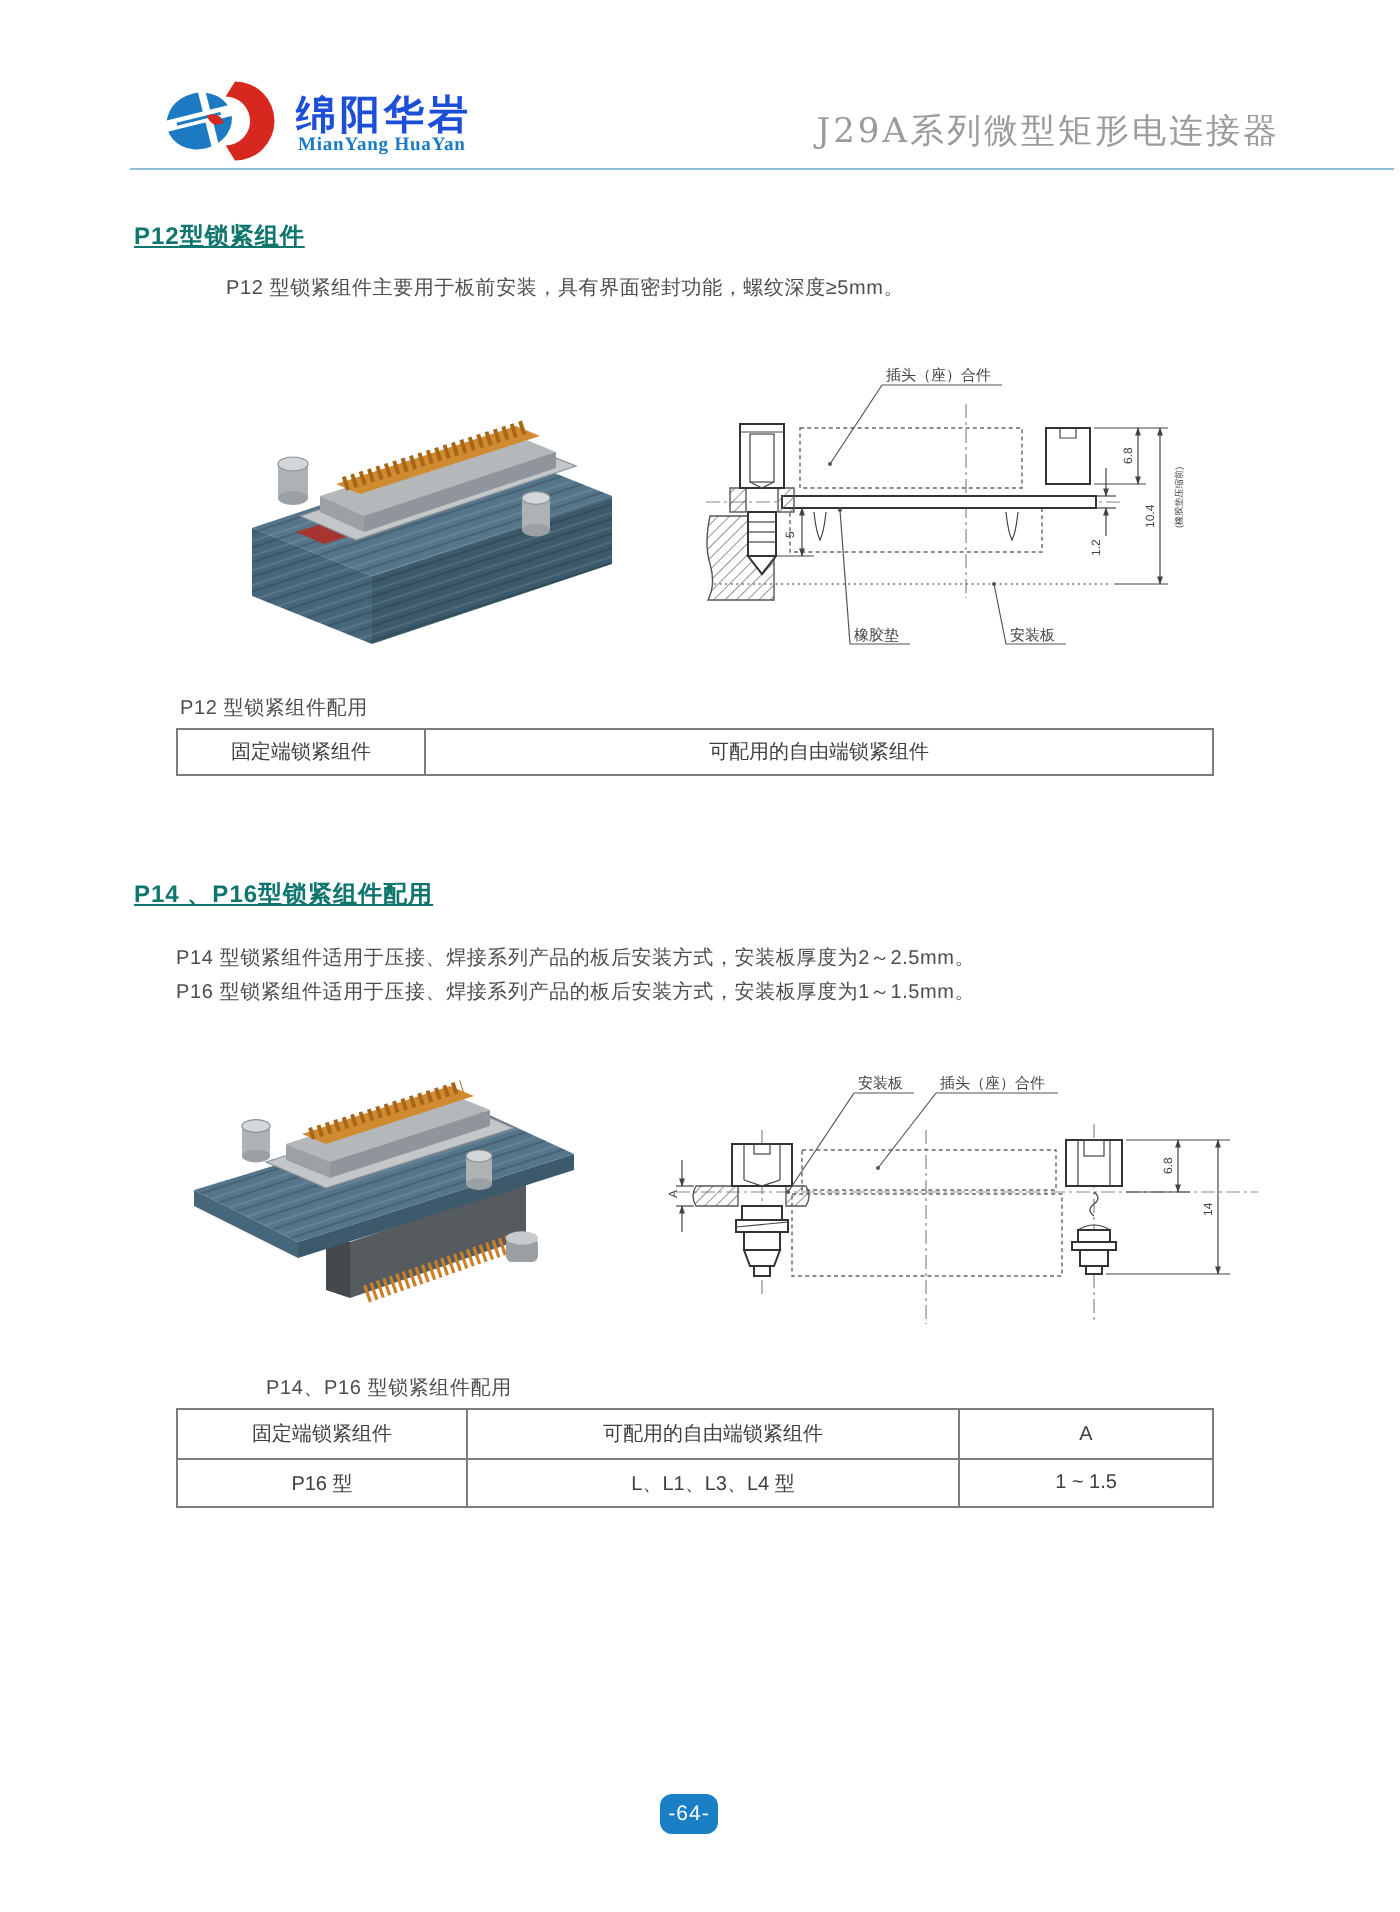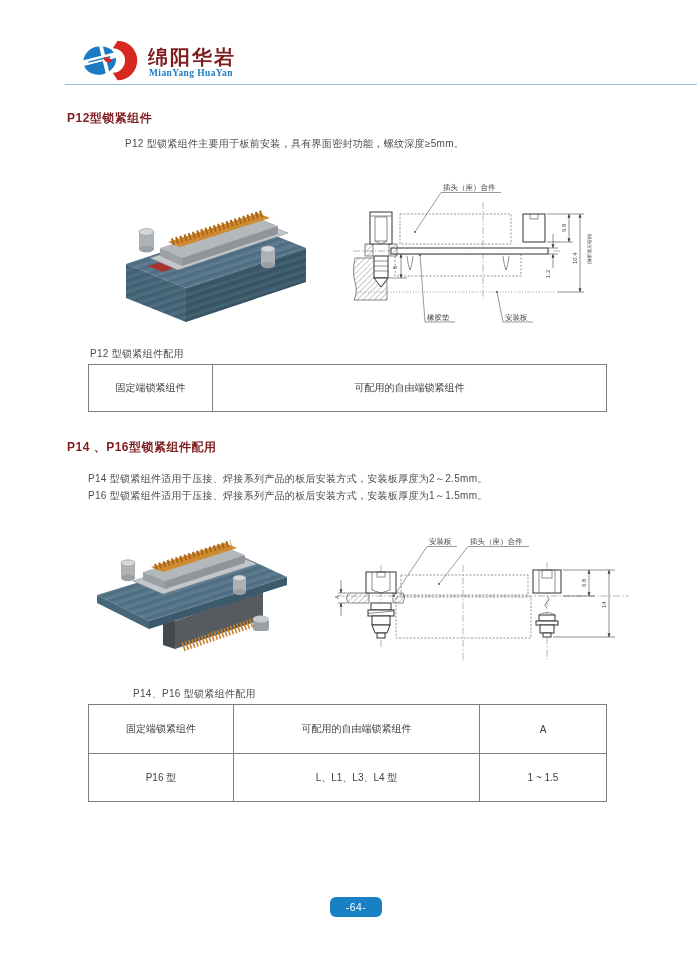--- a/index.html
+++ b/index.html
@@ -3,41 +3,41 @@
 <meta charset="utf-8">
 <style>
   html,body{margin:0;padding:0;background:#ffffff;}
   #page{
     position:relative;width:700px;height:956px;background:#ffffff;overflow:hidden;
     font-family:"Liberation Sans","DejaVu Sans",sans-serif;color:#3f3f3f;
   }
   .abs{position:absolute;}
 
   
-  .brand-cn{font-size:20px;font-weight:bold;color:#7f1d1d;letter-spacing:2px;}
+  .brand-cn{font-size:20px;font-weight:bold;color:#1d4ed8;letter-spacing:2px;}
   .brand-en{font-size:9.5px;font-weight:bold;color:#1b7ac2;letter-spacing:.4px;font-family:Liberation Serif, serif;}
   .doc-title{font-family:"DejaVu Serif","Liberation Serif",serif;font-size:17px;color:#9b9b9b;letter-spacing:1.5px;}
   .header-rule{height:1px;background:#8fc0d8;}
 
   
-  .sec-heading{font-size:12px;font-weight:600;color:#7f1d1d;letter-spacing:.5px;}
+  .sec-heading{font-size:12px;font-weight:600;color:#0f766e;letter-spacing:.5px;text-decoration:underline;}
   .body-text{font-size:10px;color:#4d4d4d;letter-spacing:.3px;}
   .tbl-caption{font-size:10px;color:#4d4d4d;letter-spacing:.3px;}
 
   
   table.spec{border-collapse:collapse;table-layout:fixed;width:100%;background:#fff;}
-  table.spec td{border:1px solid #7d7d7d;font-size:10px;color:#3f3f3f;text-align:center;padding:12px;}
+  table.spec td{border:1px solid #7d7d7d;font-size:10px;color:#3f3f3f;text-align:center;padding:0;}
   #table-p12 td{height:21px;}
   #table-p12 tr.hd td{height:22px;}
   #table-p14 td{height:23px;}
   #table-p14 tr.hd td{height:24px;}
 
   
   .page-badge{
-    width:52px;height:20px;border-radius:6px;background:#1a80c5;color:#fff;
+    width:29px;height:20px;border-radius:6px;background:#1a80c5;color:#fff;
     font-size:10.5px;display:flex;align-items:center;justify-content:center;letter-spacing:.5px;
   }
 
   
   svg text{fill:#444;font-family:"Liberation Sans","DejaVu Sans",sans-serif;}
   .thin{fill:none;stroke:#444;stroke-width:.6;}
   .dash{fill:none;stroke:#666;stroke-width:.7;stroke-dasharray:2 1.6;}
   .dot{fill:none;stroke:#666;stroke-width:.7;stroke-dasharray:.9 1.9;}
   .cl{fill:none;stroke:#888;stroke-width:.6;stroke-dasharray:7 2 1.5 2;}
   .lead{fill:none;stroke:#555;stroke-width:.6;}
@@ -54,24 +54,25 @@
         <rect x="4" y="20.5" width="40" height="6" fill="#ffffff"></rect>
         <rect x="27" y="6" width="4" height="38" fill="#ffffff"></rect>
         <rect x="12" y="23" width="24" height="1.6" fill="#1b7ac2"></rect>
       </g>
       <path d="M43,4 A21,21 0 0 1 43,46 L38,38 A13,13 0 0 0 38,12 Z" fill="#d6281e"></path>
       <path d="M28,22 q7,-2 9,4 q-7,3 -9,-4 Z" fill="#d6281e"></path>
     </svg>
   </div>
   <div class="abs brand-cn" style="left:148px;top:44px;">绵阳华岩</div>
   <div class="abs brand-en" style="left:149px;top:68px;">MianYang HuaYan</div>
+  <div class="abs doc-title" style="right:60px;top:54px;">J29A系列微型矩形电连接器</div>
   <div class="abs header-rule" style="left:65px;top:84px;width:632px;"></div>
 
   <div class="abs sec-heading" style="left:67px;top:110px;">P12型锁紧组件</div>
-  <div class="abs body-text" style="left:88px;top:137px;width:540px;padding-left:37px;">P12 型锁紧组件主要用于板前安装，具有界面密封功能，螺纹深度≥5mm。</div>
+  <div class="abs body-text" style="left:76px;top:137px;width:540px;padding-left:37px;">P12 型锁紧组件主要用于板前安装，具有界面密封功能，螺纹深度≥5mm。</div>
 
   <div class="abs" style="left:108px;top:186px;width:225px;height:150px;">
     <svg width="225" height="150" viewBox="0 0 225 150">
       <defs>
         <pattern id="tex1" width="7" height="7" patternUnits="userSpaceOnUse" patternTransform="rotate(-18)">
           <rect width="7" height="7" fill="none"></rect>
           <line x1="0" y1="2" x2="7" y2="2" stroke="rgba(255,255,255,0.10)" stroke-width="1"></line>
           <line x1="0" y1="5" x2="7" y2="5" stroke="rgba(0,0,0,0.16)" stroke-width="1"></line>
         </pattern>
       </defs>

